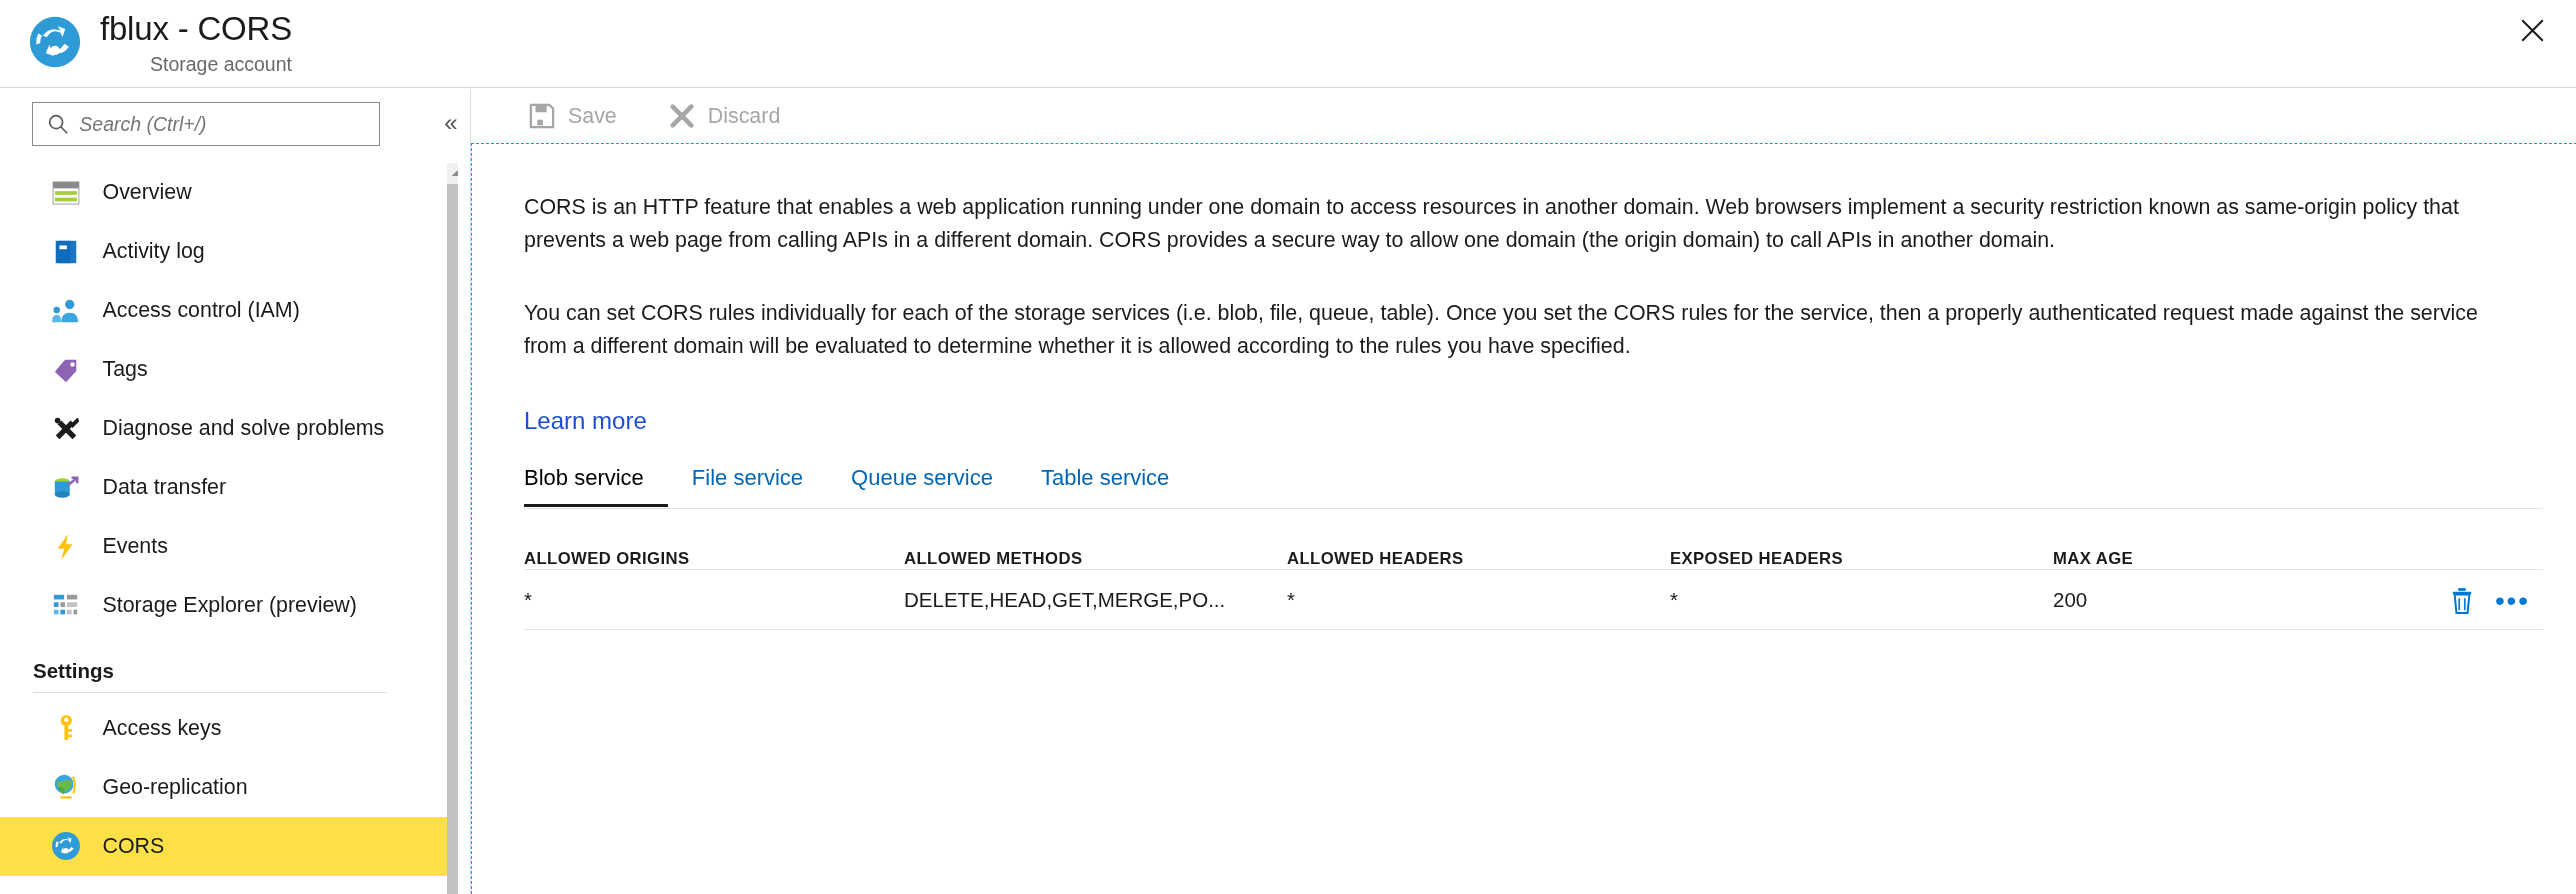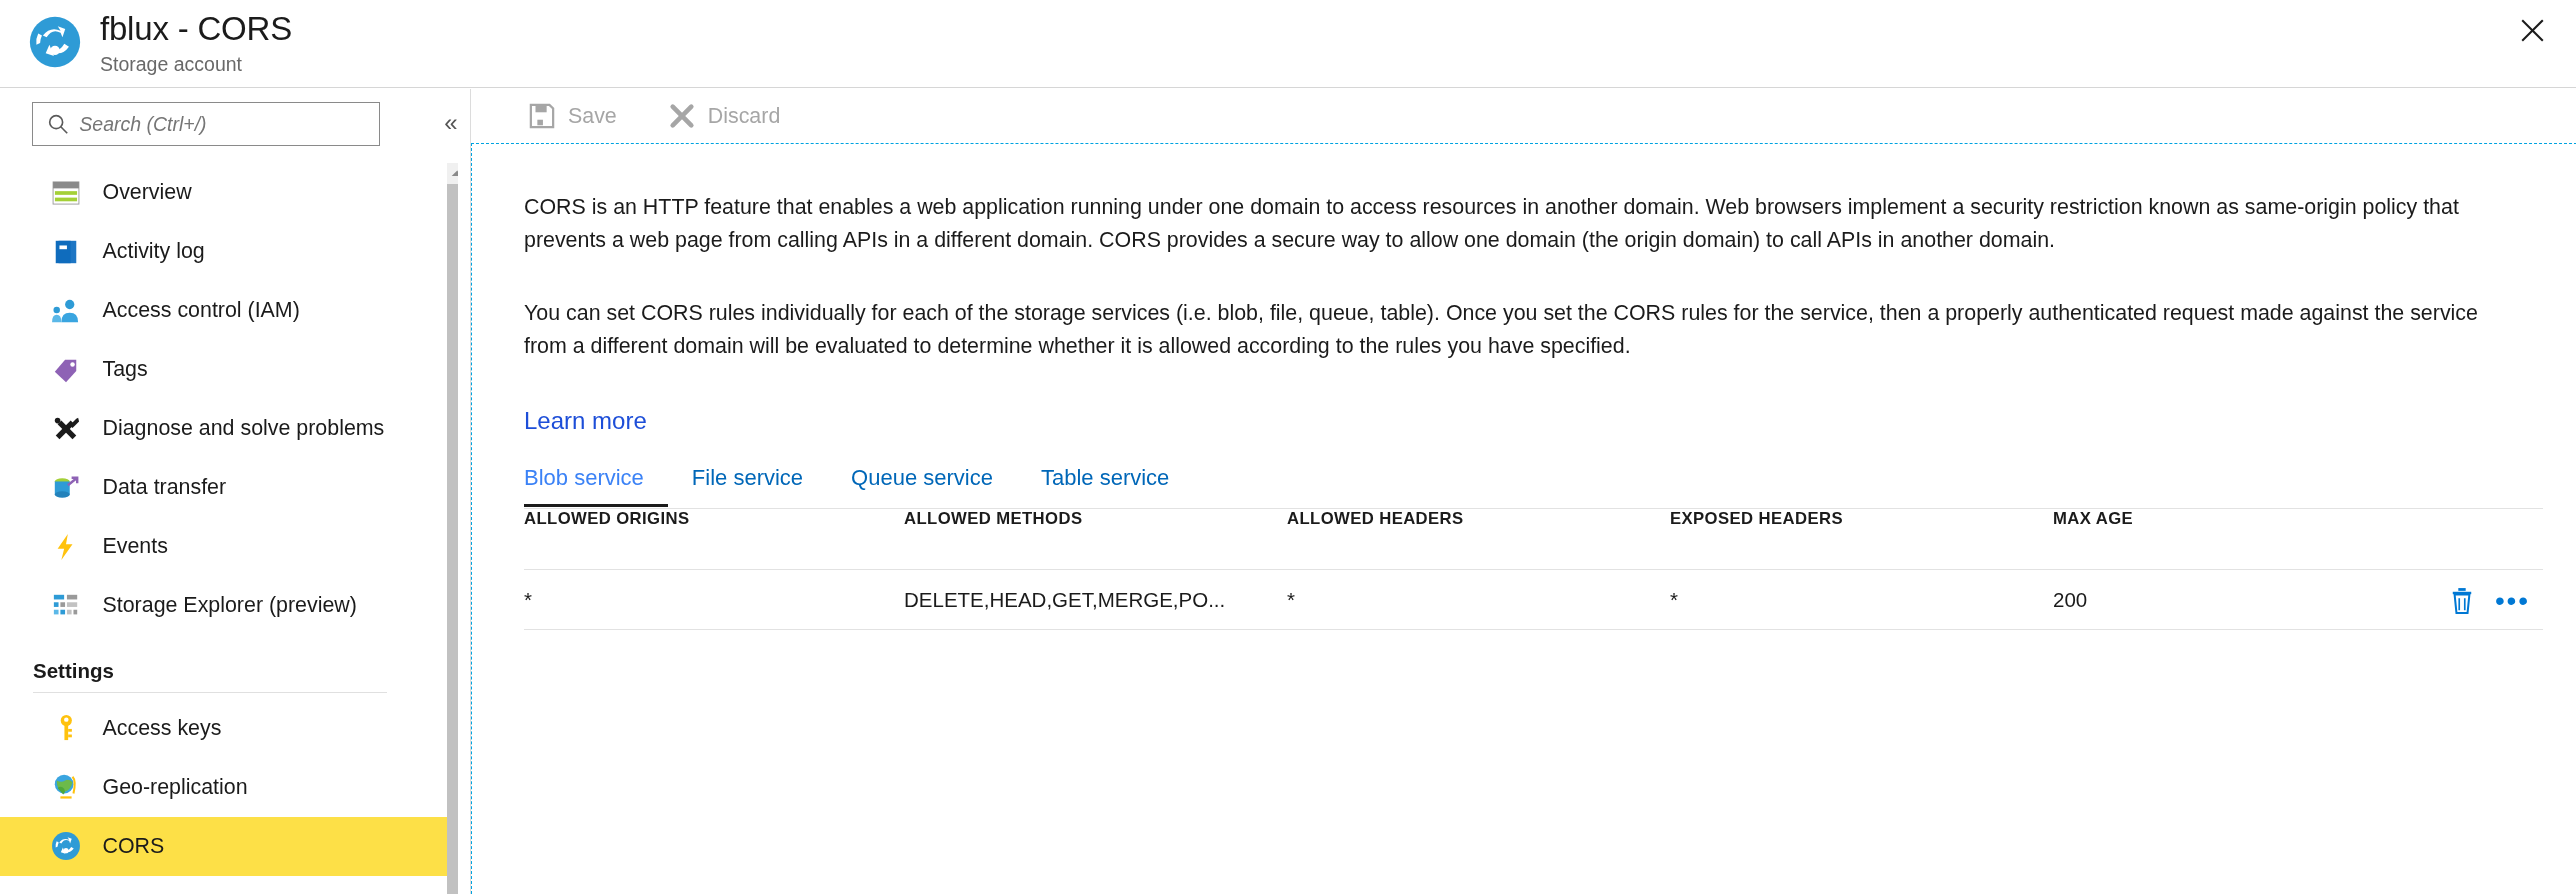--- a/index.html
+++ b/index.html
@@ -7,21 +7,21 @@
     width: 2576px; height: 894px;
     background: #ffffff;
     font-family: "Liberation Sans", sans-serif;
     overflow: hidden;
   }
   .app { position: relative; width: 2576px; height: 894px; background:#fff; }
 
   
   .header {
     position: absolute; top: 0; left: 0; width: 2576px; height: 88px;
-    border-bottom: 0.9px solid #d6d6d6; background: #fff;
+    border-bottom: 0.9px solid #d6d6d6; background: #fff; text-align: right;
   }
   .brand-icon {
     position: absolute; left: 28px; top: 15px; width: 54px; height: 54px;
   }
   .title-wrap { position: absolute; left: 100px; top: 7.4px; }
   .page-title {
     font-size: 33px; color: #1b1b1b; font-weight: 400; line-height: 43px;
     letter-spacing: -0.2px;
   }
   .page-subtitle {
@@ -128,32 +128,32 @@
   }
 
   .tabs {
     position: absolute; left: 52px; top: 321px; display: flex; gap: 0;
   }
   .tab {
     font-size: 22px; color: #0067b8; cursor: pointer;
     padding: 0 24px 13px 0; margin-right: 24px;
     border-bottom: 3.7px solid transparent; white-space: nowrap;
   }
-  .tab.active { color: #3b82f6; border-bottom-color: #1b1b1b; }
+  .tab.active { color: #000000; border-bottom-color: #1b1b1b; }
 
   .tabs-rule {
     position: absolute; left: 52px; top: 364px; width: 2019px; height: 0.9px;
     background: #e2e2e2;
   }
 
   .grid {
     position: absolute; left: 52px; top: 365px; width: 2019px;
   }
   .grid-head {
-    display: flex; height: 60px; align-items: flex-start;
+    display: flex; height: 60px; align-items: flex-end;
   }
   .grid-head div {
     font-size: 16.7px; font-weight: bold; color: #1b1b1b; letter-spacing: 0.4px;
   }
   .grid-row {
     display: flex; height: 61px; align-items: center;
     border-top: 0.9px solid #e2e2e2; border-bottom: 0.9px solid #e2e2e2;
     position: relative;
   }
   .grid-row div.cell { font-size: 20.5px; color: #1b1b1b; }

